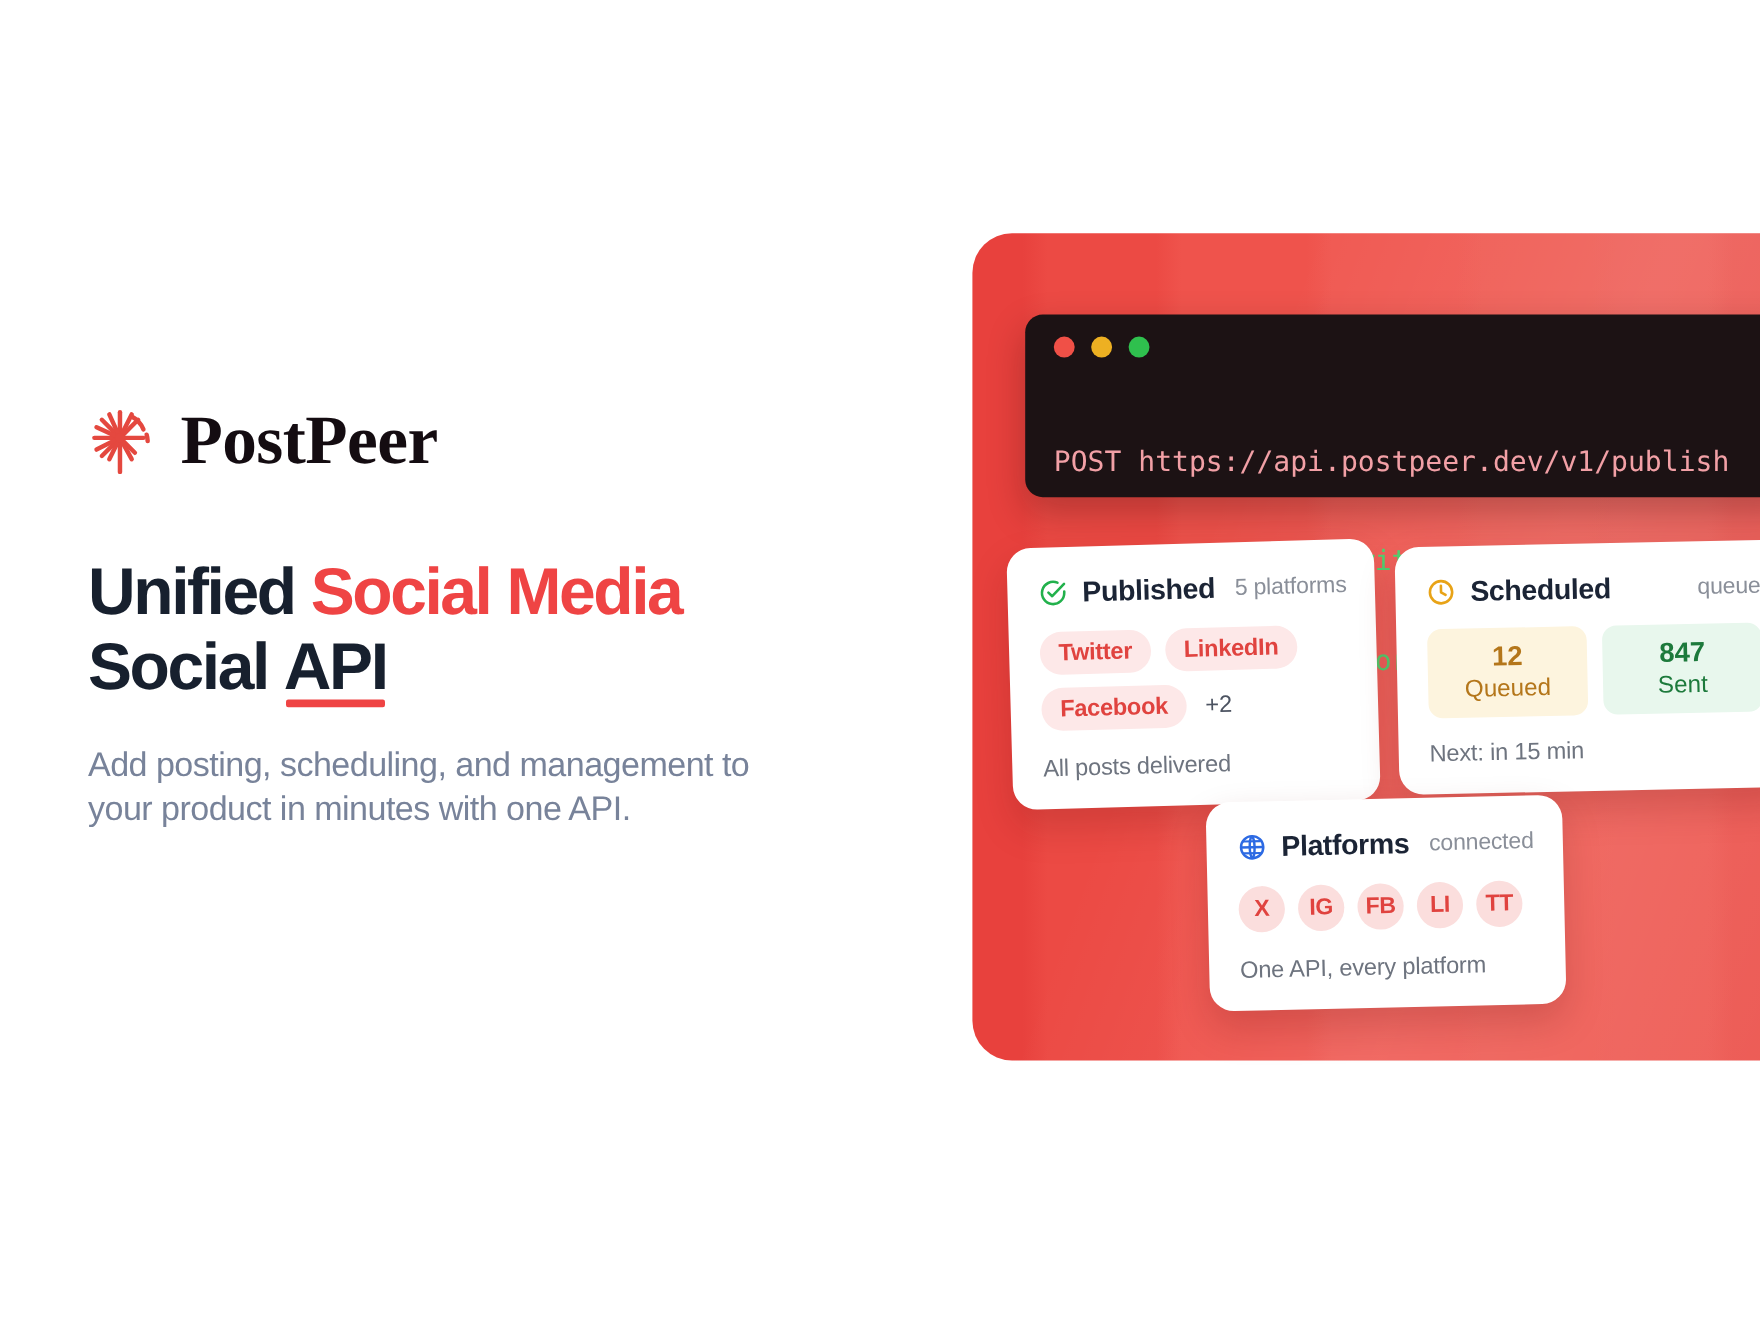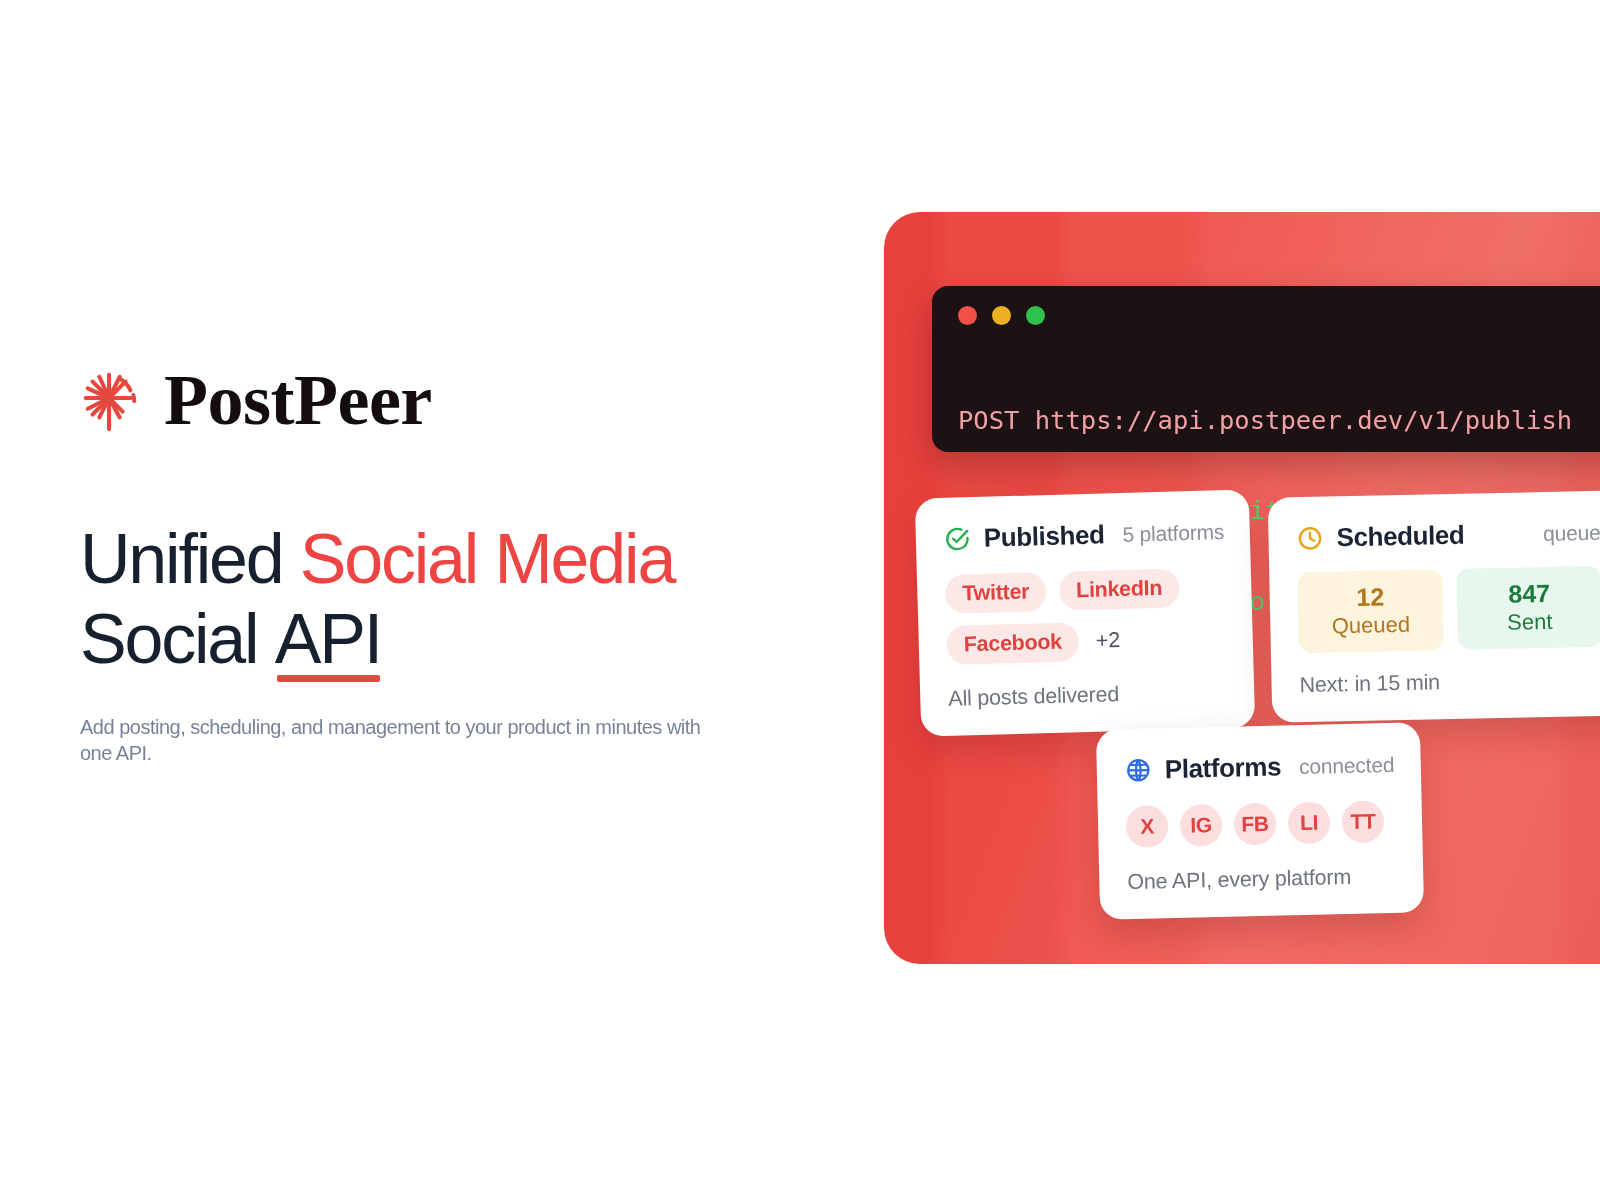--- a/index.html
+++ b/index.html
@@ -11,39 +11,39 @@
   }
   .stage { position: relative; width: 1600px; height: 1200px; background: #fff; }
 
   
   .left { position: absolute; left: 80px; top: 360px; width: 740px; }
 
   .brand { display: flex; align-items: center; gap: 22px; height: 80px; }
   .brand-mark { width: 62px; height: 62px; display: block; flex: none; }
   .brand-name {
     font-family: "Liberation Serif", serif;
-    font-size: 72px; font-weight: 700; color: #140c11;
+    font-size: 63px; font-weight: 700; color: #140c11;
     letter-spacing: -0.5px; line-height: 1;
   }
 
   .headline {
-    margin-top: 80px;
-    font-size: 70px; font-weight: 400; line-height: 1.14;
+    margin-top: 64px;
+    font-size: 60px; font-weight: 700; line-height: 1.14;
     letter-spacing: -2.2px; color: #17202e;
   }
   .hl-red { color: #ef4444; }
   .hl-underline { position: relative; display: inline-block; }
   .hl-underline::after {
     content: ""; position: absolute; left: 2px; right: 1px; bottom: -2px;
     height: 7px; background: #ef4444; border-radius: 2px;
   }
 
   .subhead {
     margin-top: 34px;
-    font-size: 20px; line-height: 1.30; letter-spacing: -0.5px;
+    font-size: 31px; line-height: 1.30; letter-spacing: -0.5px;
     color: #78839a; max-width: 640px; font-weight: 400;
   }
 
   
   .panel {
     position: absolute; left: 884px; top: 212px;
     width: 760px; height: 752px;
     border-radius: 36px;
     background:
       linear-gradient(90deg,

